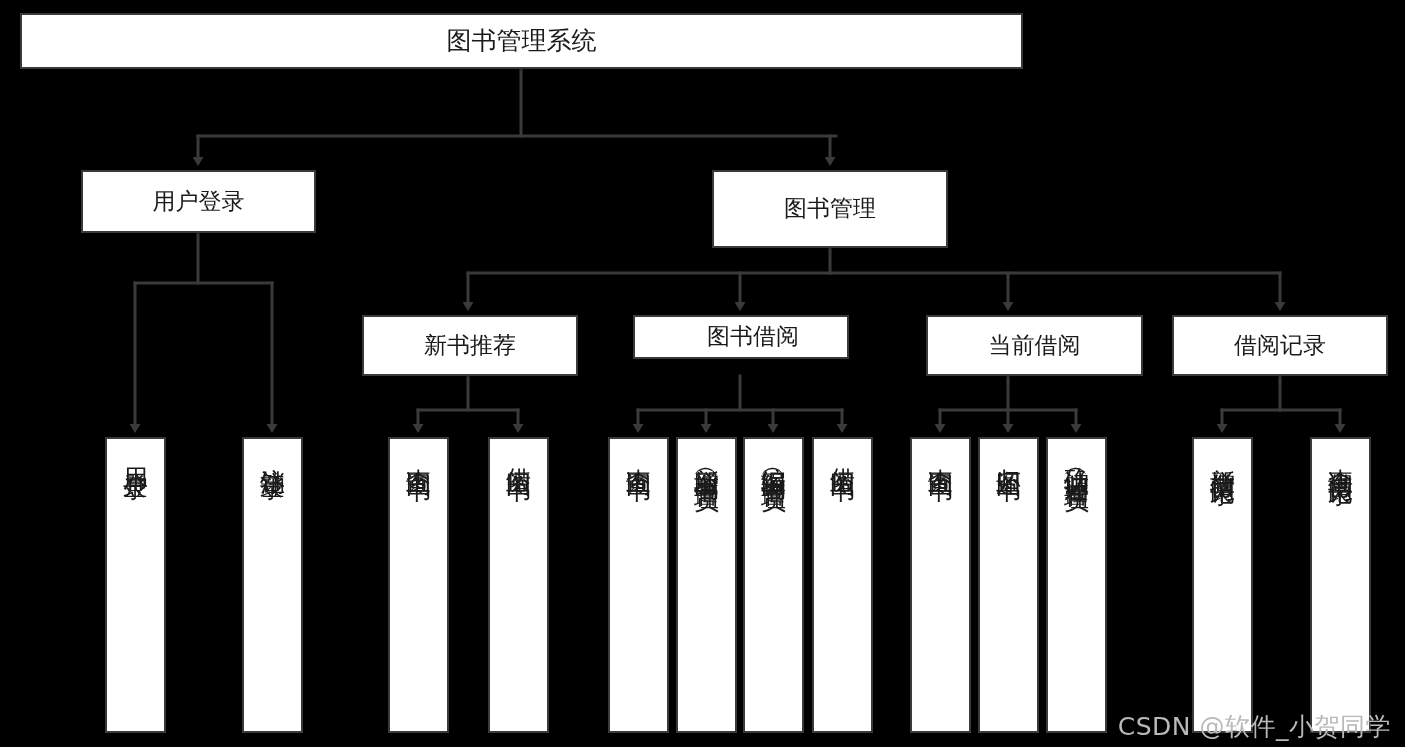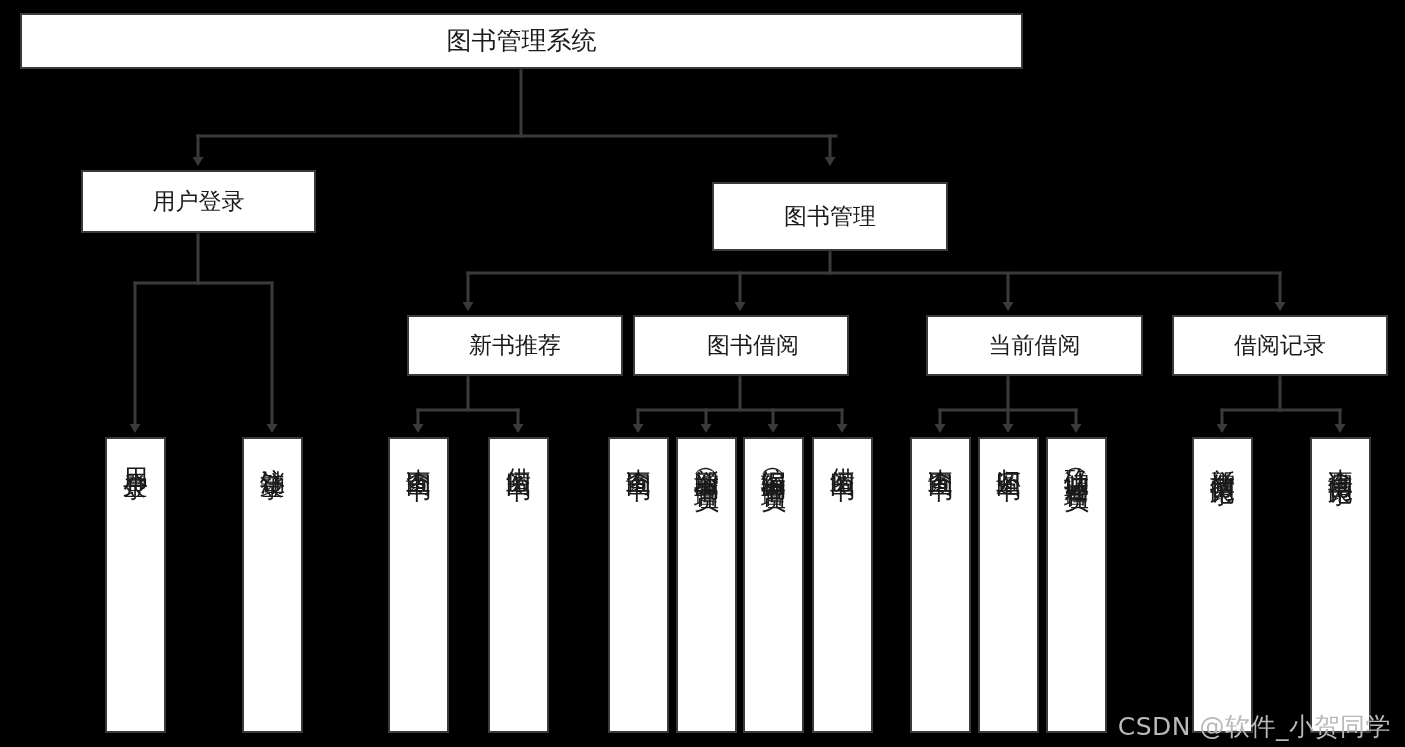--- a/index.html
+++ b/index.html
@@ -136,29 +136,29 @@
   </svg>
 
   <div class="node root" style="left:20px; top:13px; width:1003px; height:56px;">
     <span class="node-label">图书管理系统</span>
   </div>
 
   <div class="node branch" style="left:81px; top:170px; width:235px; height:63px;">
     <span class="node-label">用户登录</span>
   </div>
 
-  <div class="node branch" style="left:712px; top:182px; width:236px; height:69px;">
+  <div class="node branch" style="left:712px; top:170px; width:236px; height:78px;">
     <span class="node-label">图书管理</span>
   </div>
 
-  <div class="node branch" style="left:362px; top:315px; width:216px; height:61px;margin-left:45px;">
+  <div class="node branch" style="left:362px; top:315px; width:216px; height:61px;">
     <span class="node-label">新书推荐</span>
   </div>
 
-  <div class="node branch" style="left:633px; top:315px; width:216px; height:61px;padding-left:24px;">
+  <div class="node branch" style="left:633px; top:315px; width:216px; height:44px;padding-left:24px;">
     <span class="node-label">图书借阅</span>
   </div>
 
   <div class="node branch" style="left:901px; top:315px; width:217px; height:61px;margin-left:25px;">
     <span class="node-label">当前借阅</span>
   </div>
 
   <div class="node branch" style="left:1172px; top:315px; width:216px; height:61px;">
     <span class="node-label">借阅记录</span>
   </div>

